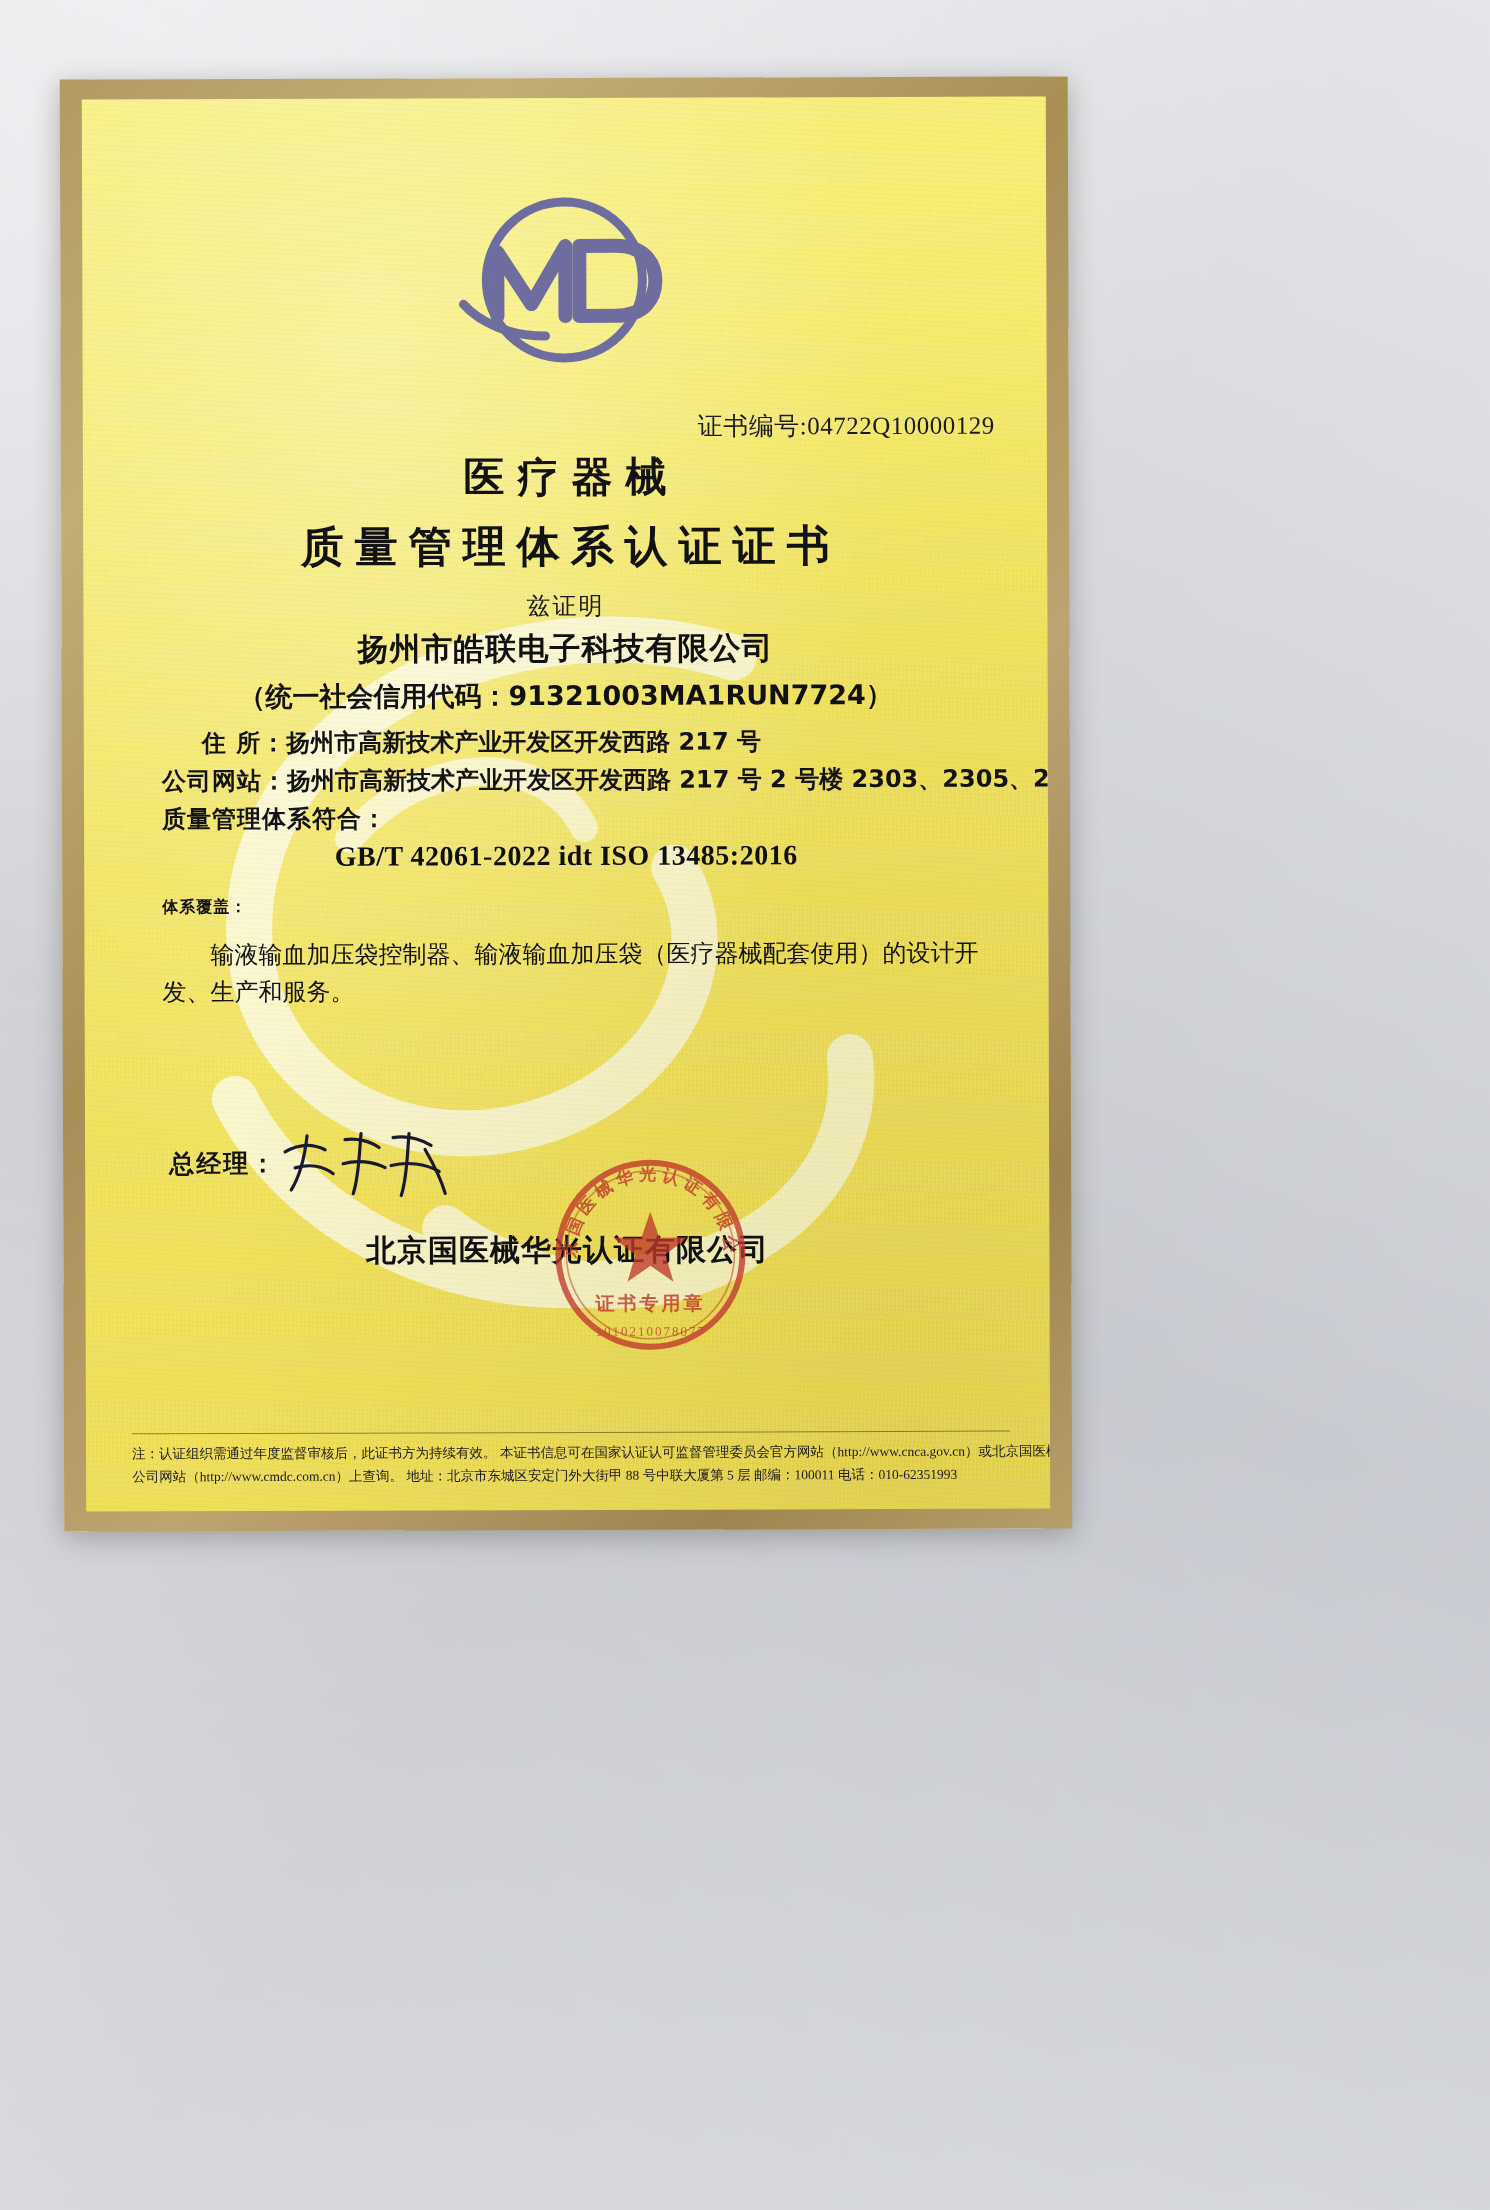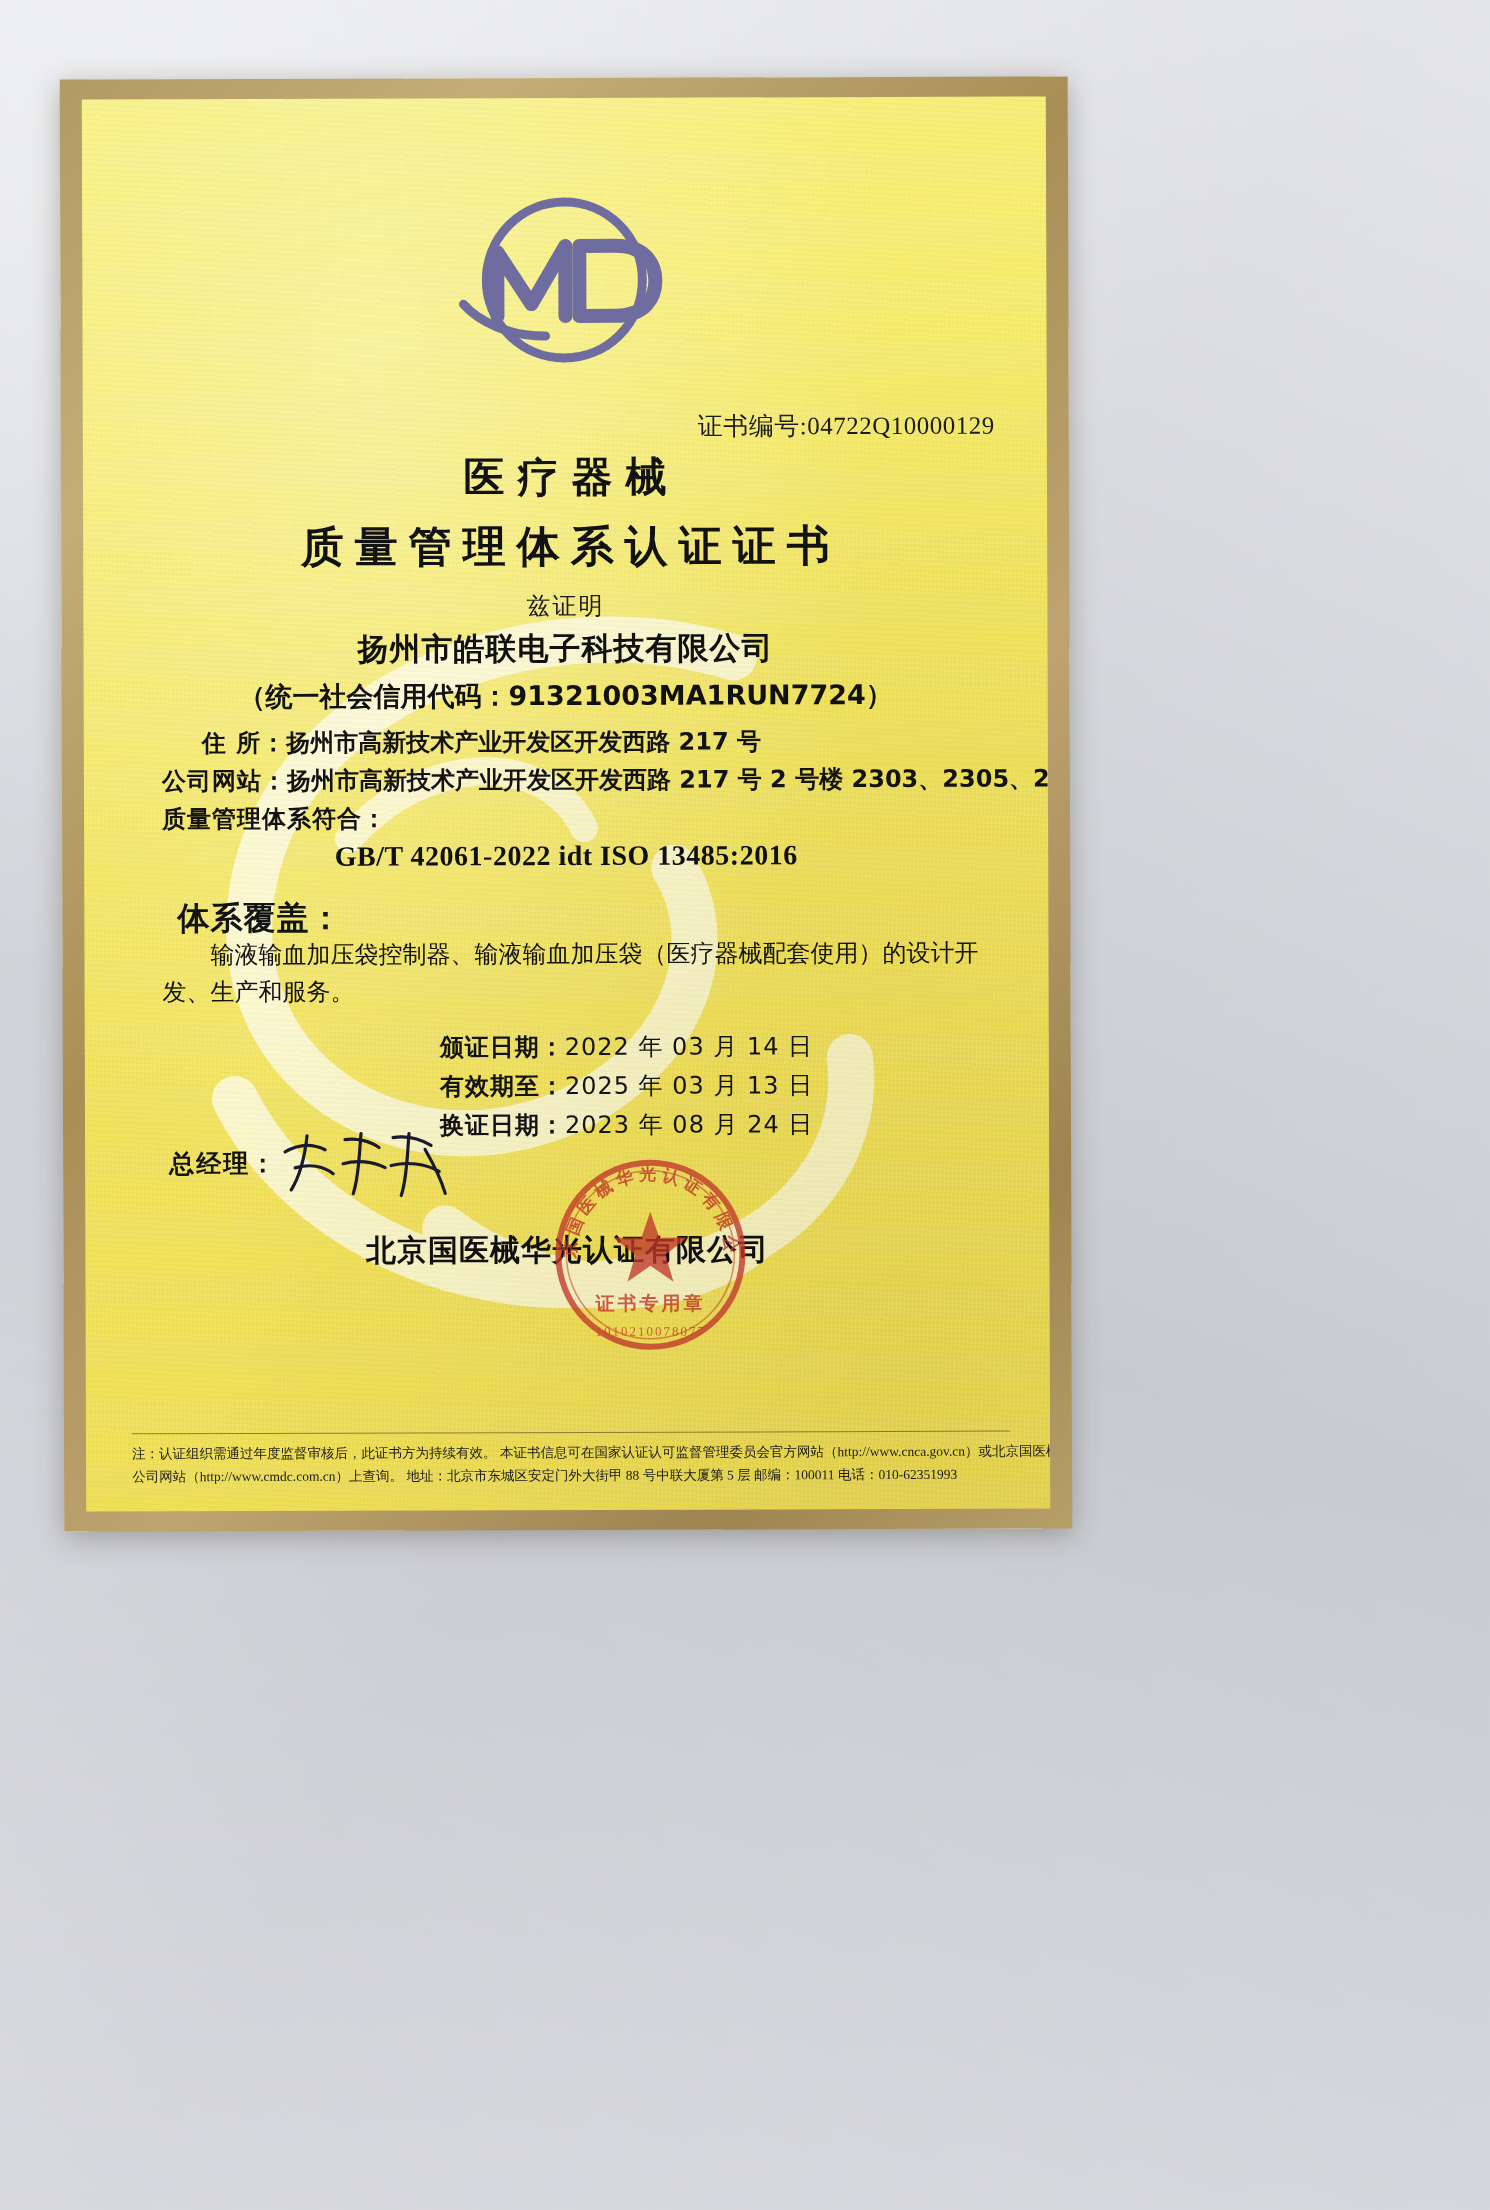--- a/index.html
+++ b/index.html
@@ -207,26 +207,25 @@
     font-weight: bold;
     font-size: 28px;
     color: #101010;
     letter-spacing: 0.5px;
   }
 
   .scope-label {
     position: absolute;
     left: 78px;
     top: 798px;
-    font-size: 32px;
+    font-size: 16px;
     font-weight: bold;
     font-family: Liberation Sans, sans-serif;
     color: #131313;
     letter-spacing: 1px;
-    padding-left: 15px;
   }
   .scope-text {
     position: absolute;
     left: 78px;
     right: 50px;
     top: 838px;
     font-size: 24px;
     font-family: "DejaVu Sans", sans-serif;
     color: #131313;
     line-height: 1.55;
@@ -347,31 +346,20 @@
 
       <div class="field-row r-conform">
         <span class="field-label">质量管理体系符合：</span>
       </div>
 
       <div class="standard">GB/T 42061-2022 idt ISO 13485:2016</div>
 
       <div class="scope-label">体系覆盖：</div>
       <div class="scope-text">输液输血加压袋控制器、输液输血加压袋（医疗器械配套使用）的设计开发、生产和服务。</div>
 
-      <div class="dates">
-        <div>
-          <span class="date-label">颁证日期：</span><span>2022 年 03 月 14 日</span>
-        </div>
-        <div>
-          <span class="date-label">有效期至：</span><span>2025 年 03 月 13 日</span>
-        </div>
-        <div>
-          <span class="date-label">换证日期：</span><span>2023 年 08 月 24 日</span>
-        </div>
-      </div>
 
       <div class="gm-label">总经理：</div>
 
       <svg class="signature" viewBox="0 0 180 80">
         <g fill="none" stroke="#1a1a2e" stroke-width="3.2" stroke-linecap="round" stroke-linejoin="round">
           <path d="M10 28 C24 20, 38 20, 50 26"></path>
           <path d="M32 12 C30 30, 26 50, 16 66"></path>
           <path d="M20 44 C34 40, 48 42, 58 50"></path>
           <path d="M70 16 C82 14, 96 18, 104 24"></path>
           <path d="M86 10 C84 30, 84 52, 78 70"></path>

